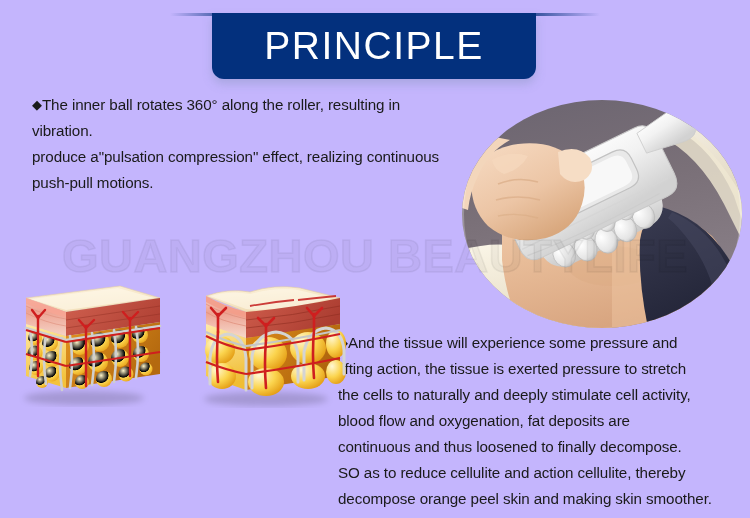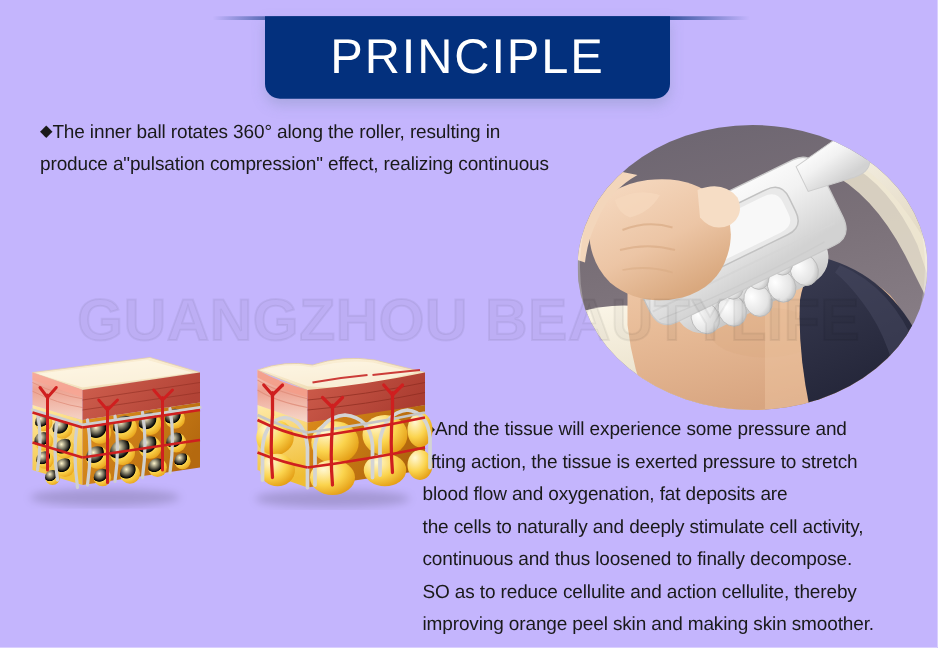--- a/index.html
+++ b/index.html
@@ -87,21 +87,23 @@
 <div id="page">
 
   <div class="header-rule"></div>
 
   <div class="header-plate">
     <div class="header-title">PRINCIPLE</div>
   </div>
 
   <div class="para" id="para-top">
       <div><span class="bullet">◆</span>The inner ball rotates 360° along the roller, resulting in</div>
+      <div>vibration.</div>
       <div>produce a"pulsation compression" effect, realizing continuous</div>
+      <div>push-pull motions.</div>
     </div>
 
   <div class="photo">
     <svg width="280" height="228" viewBox="0 0 280 228" xmlns="http://www.w3.org/2000/svg">
       <defs>
         <linearGradient id="bgWall" x1="0" y1="0" x2="0.3" y2="1">
           <stop offset="0" stop-color="#6b6470"></stop>
           <stop offset="0.5" stop-color="#7a7078"></stop>
           <stop offset="1" stop-color="#8a8088"></stop>
         </linearGradient>
@@ -420,20 +422,20 @@
       <g stroke="#c41d1d" stroke-width="1.8" fill="none" opacity="0.85">
         <path d="M62 40 Q84 36 106 34"></path>
         <path d="M110 34 Q128 32 148 30"></path>
       </g>
     </svg>
   </div>
 
   <div class="para" id="para-bottom">
       <div><span class="bullet">◆</span>And the tissue will experience some pressure and</div>
       <div>lifting action, the tissue is exerted pressure to stretch</div>
+      <div>the cells to naturally and deeply stimulate cell activity,</div>
       <div>blood flow and oxygenation, fat deposits are</div>
-      <div>the cells to naturally and deeply stimulate cell activity,</div>
       <div>continuous and thus loosened to finally decompose.</div>
       <div>SO as to reduce cellulite and action cellulite, thereby</div>
-      <div>improving orange peel skin and making skin smoother.</div>
+      <div>decompose orange peel skin and making skin smoother.</div>
     </div>
 
 </div>
 
 </body></html>

